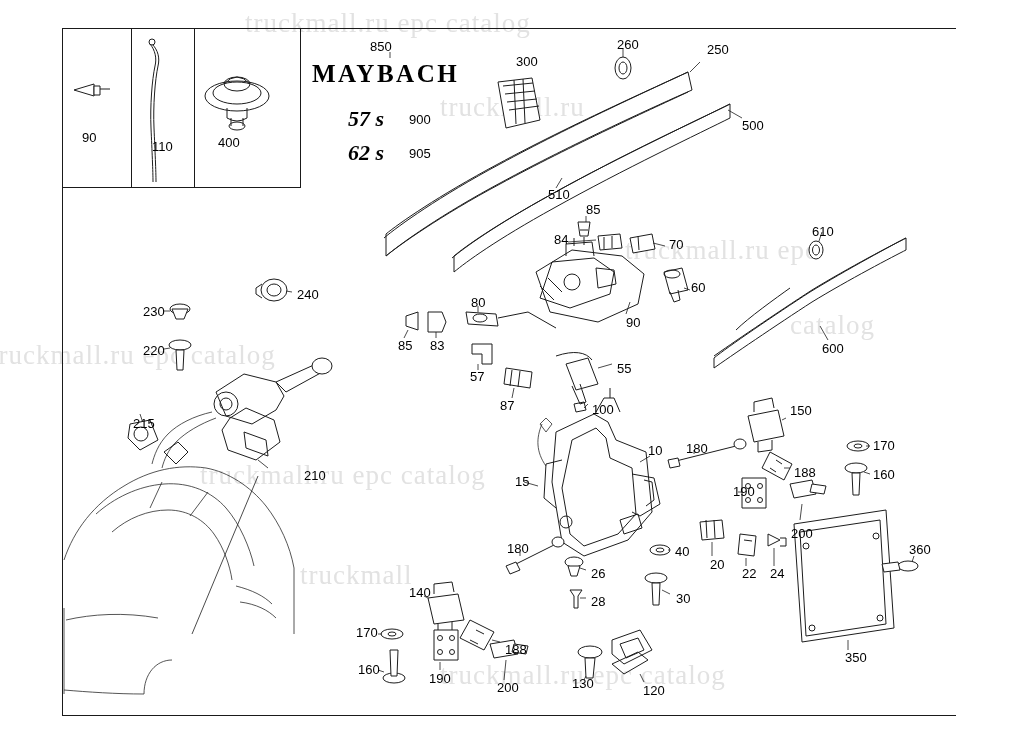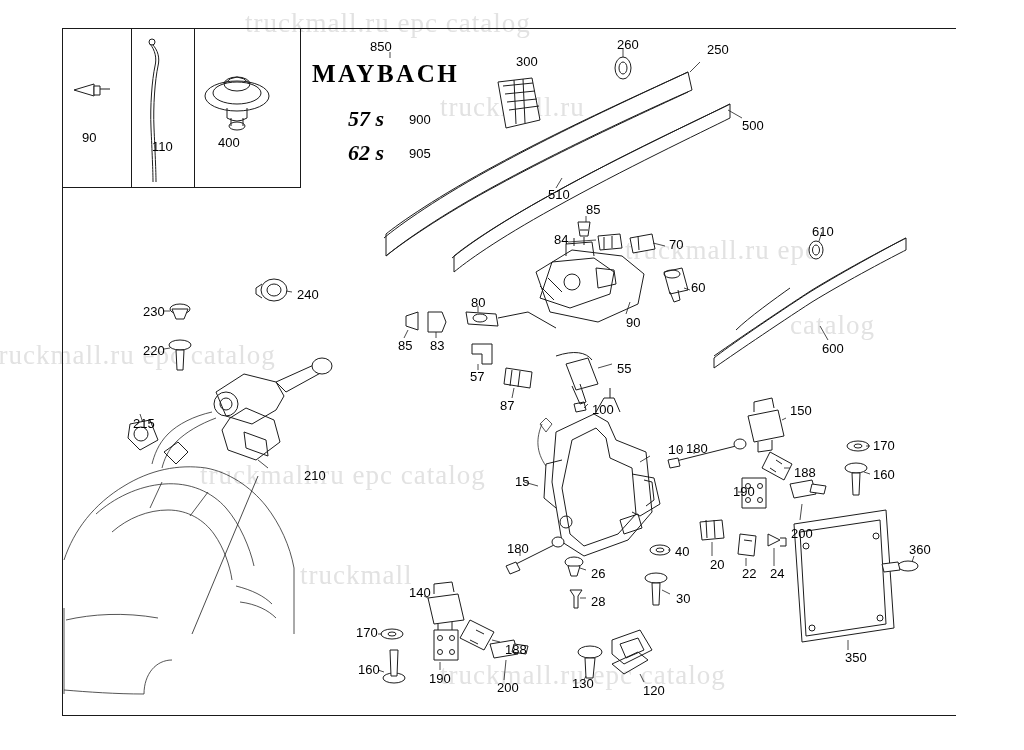--- a/index.html
+++ b/index.html
@@ -545,21 +545,21 @@
   <div class="lbl" style="left:500px; top:398px;">87</div>
   <div class="lbl" style="left:592px; top:402px;">100</div>
   <div class="lbl" style="left:133px; top:416px;">215</div>
   <div class="lbl" style="left:264px; top:468px;margin-left:40px;">210</div>
   <div class="lbl" style="left:790px; top:403px;">150</div>
   <div class="lbl" style="left:873px; top:438px;">170</div>
   <div class="lbl" style="left:873px; top:467px;">160</div>
   <div class="lbl" style="left:794px; top:465px;">188</div>
   <div class="lbl" style="left:733px; top:484px;">190</div>
   <div class="lbl" style="left:791px; top:526px;">200</div>
-  <div class="lbl" style="left:668px; top:443px;font-family:Liberation Mono, monospace;">10</div>
+  <div class="lbl" style="left:648px; top:443px;">10</div>
   <div class="lbl" style="left:686px; top:441px;">180</div>
   <div class="lbl" style="left:515px; top:474px;">15</div>
   <div class="lbl" style="left:507px; top:541px;">180</div>
   <div class="lbl" style="left:675px; top:544px;">40</div>
   <div class="lbl" style="left:710px; top:557px;">20</div>
   <div class="lbl" style="left:742px; top:566px;">22</div>
   <div class="lbl" style="left:770px; top:566px;">24</div>
   <div class="lbl" style="left:591px; top:566px;">26</div>
   <div class="lbl" style="left:591px; top:594px;">28</div>
   <div class="lbl" style="left:676px; top:591px;">30</div>

